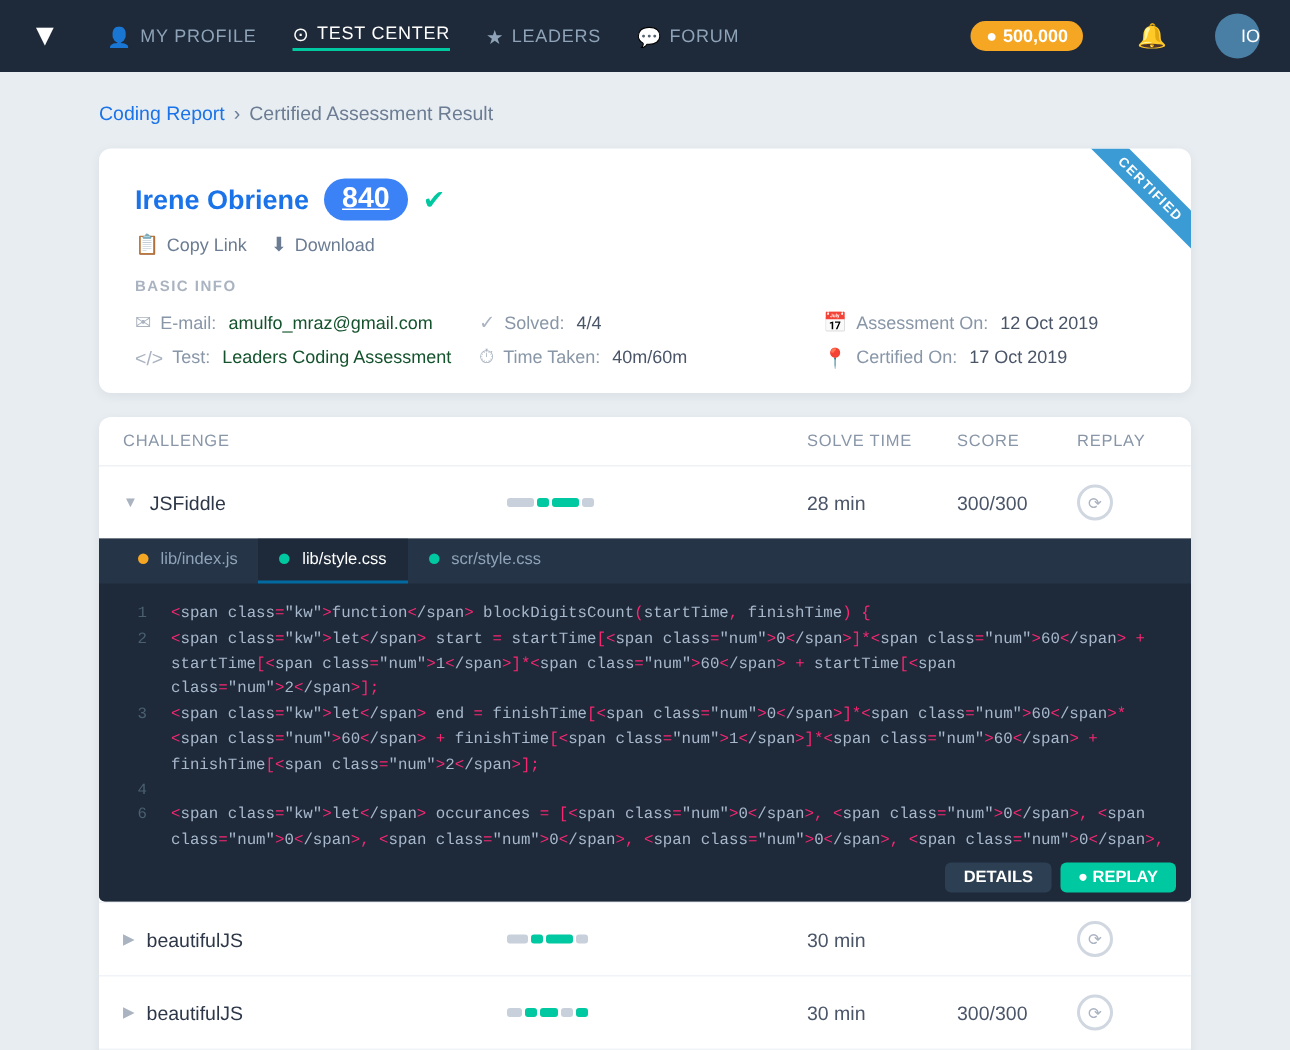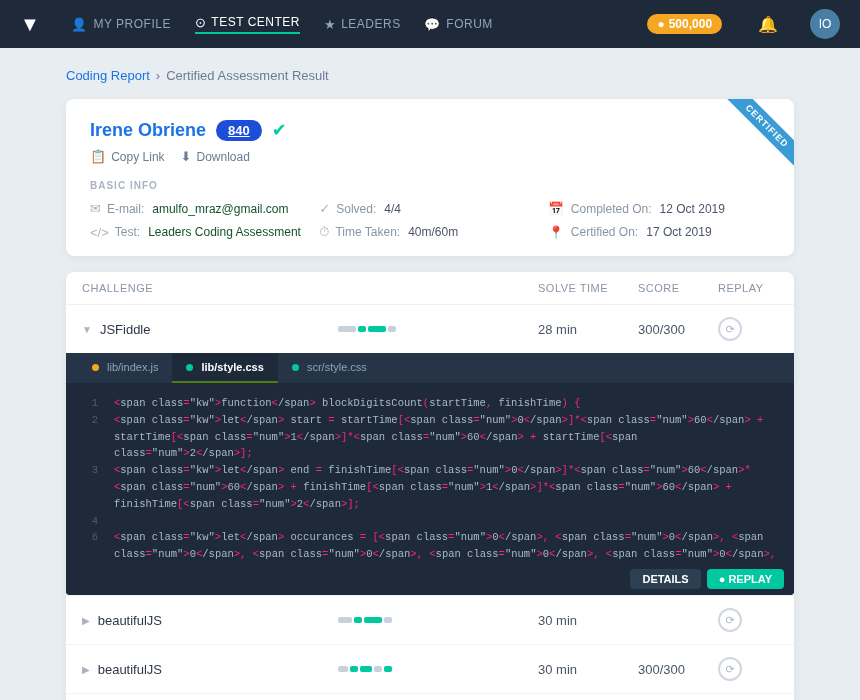--- a/index.html
+++ b/index.html
@@ -38,21 +38,21 @@
       color: #fff;
       display: flex;
       align-items: center;
       gap: 4px;
     }
     .nav-bell { color: #8fa3b8; font-size: 16px; cursor: pointer; margin-left: 12px; }
     .nav-avatar {
       width: 30px; height: 30px;
       border-radius: 50%;
       background: #4a7fa5;
-      display: flex; align-items: center; justify-content: center;
+      display: flex; align-items: center; justify-content: flex-end;
       color: #fff; font-size: 12px; margin-left: 8px; cursor: pointer;
     }
 
     
     .main-container {
       max-width: 760px;
       margin: 0 auto;
       padding: 20px 16px;
     }
 
@@ -101,25 +101,25 @@
     .result-title {
       display: flex;
       align-items: center;
       gap: 10px;
       margin-bottom: 8px;
       flex-wrap: wrap;
     }
     .result-name { color: #1a73e8; font-size: 18px; font-weight: 600; }
     .result-label { font-size: 16px; color: #2d3748; font-weight: 400; }
     .score-badge {
-      background: #1d4ed8;
+      background: #3b82f6;
       color: #fff;
       border-radius: 20px;
       padding: 3px 12px;
-      font-size: 13px;
+      font-size: 19px;
       font-weight: 700;
       text-decoration: underline;
     }
     .check-icon { color: #00c8a0; font-size: 18px; }
 
     .result-actions {
       display: flex;
       gap: 16px;
       margin-bottom: 16px;
     }
@@ -240,22 +240,21 @@
     .code-tab {
       padding: 8px 14px;
       font-size: 11px;
       color: #8fa3b8;
       cursor: pointer;
       border-bottom: 2px solid transparent;
     }
     .code-tab.active {
       color: #fff;
       background: #1e2a3a;
-      border-bottom: 2px solid #4d7c0f;
-      font-weight: bold;
+      border-bottom: 2px solid #0369a1;
     }
     .code-tab .tab-dot {
       display: inline-block;
       width: 7px; height: 7px;
       border-radius: 50%;
       margin-right: 5px;
     }
     .code-content {
       padding: 12px 16px;
       font-family: 'Courier New', monospace;
@@ -371,21 +370,21 @@
           <span class="label">E-mail:</span>
           <a>amulfo_mraz@gmail.com</a>
         </div>
         <div class="info-item">
           <span class="info-icon">✓</span>
           <span class="label">Solved:</span>
           <span>4/4</span>
         </div>
         <div class="info-item">
           <span class="info-icon">📅</span>
-          <span class="label">Completed On:</span>
+          <span class="label">Assessment On:</span>
           <span>12 Oct 2019</span>
         </div>
         <div class="info-item">
           <span class="info-icon">&lt;/&gt;</span>
           <span class="label">Test:</span>
           <a>Leaders Coding Assessment</a>
         </div>
         <div class="info-item">
           <span class="info-icon">⏱</span>
           <span class="label">Time Taken:</span>

